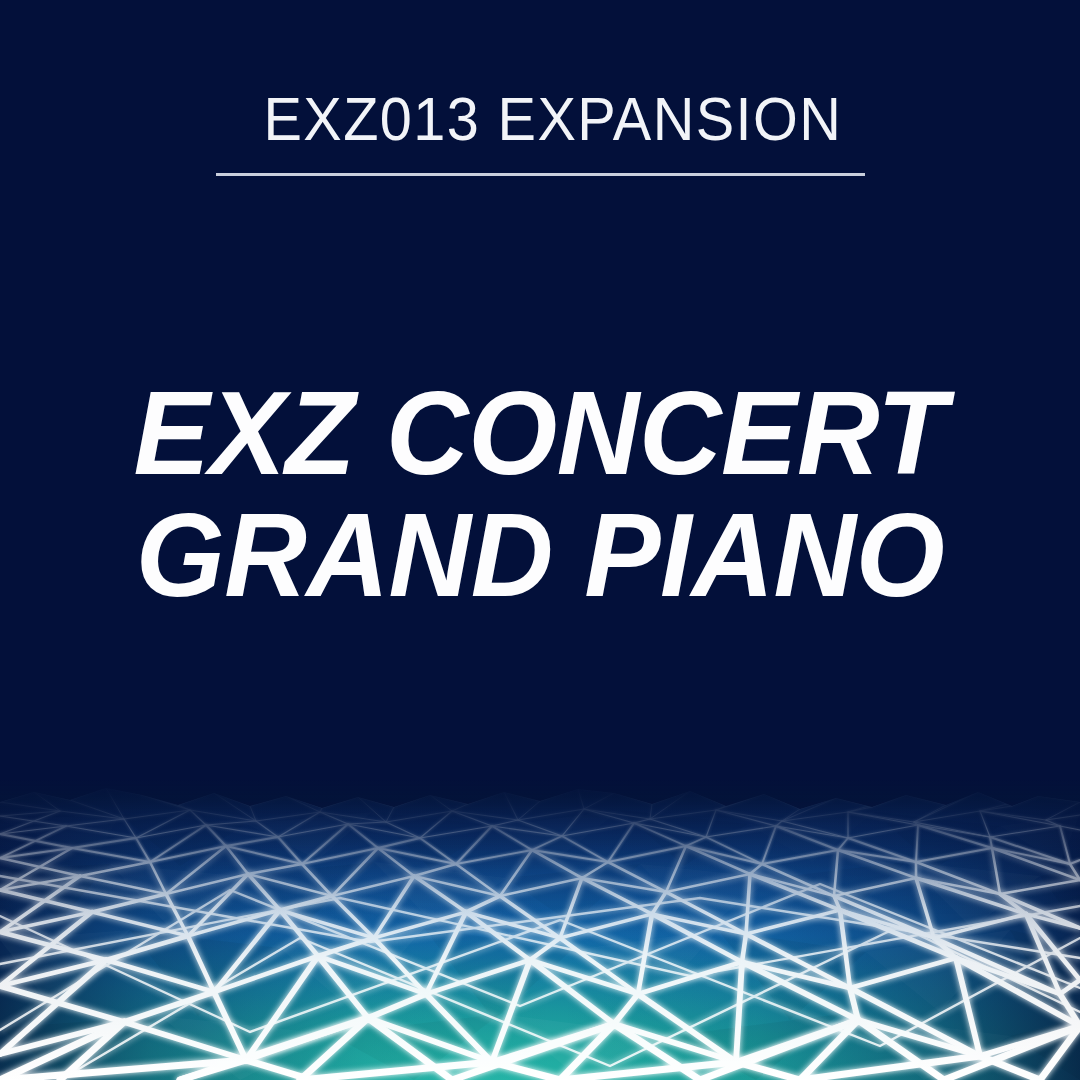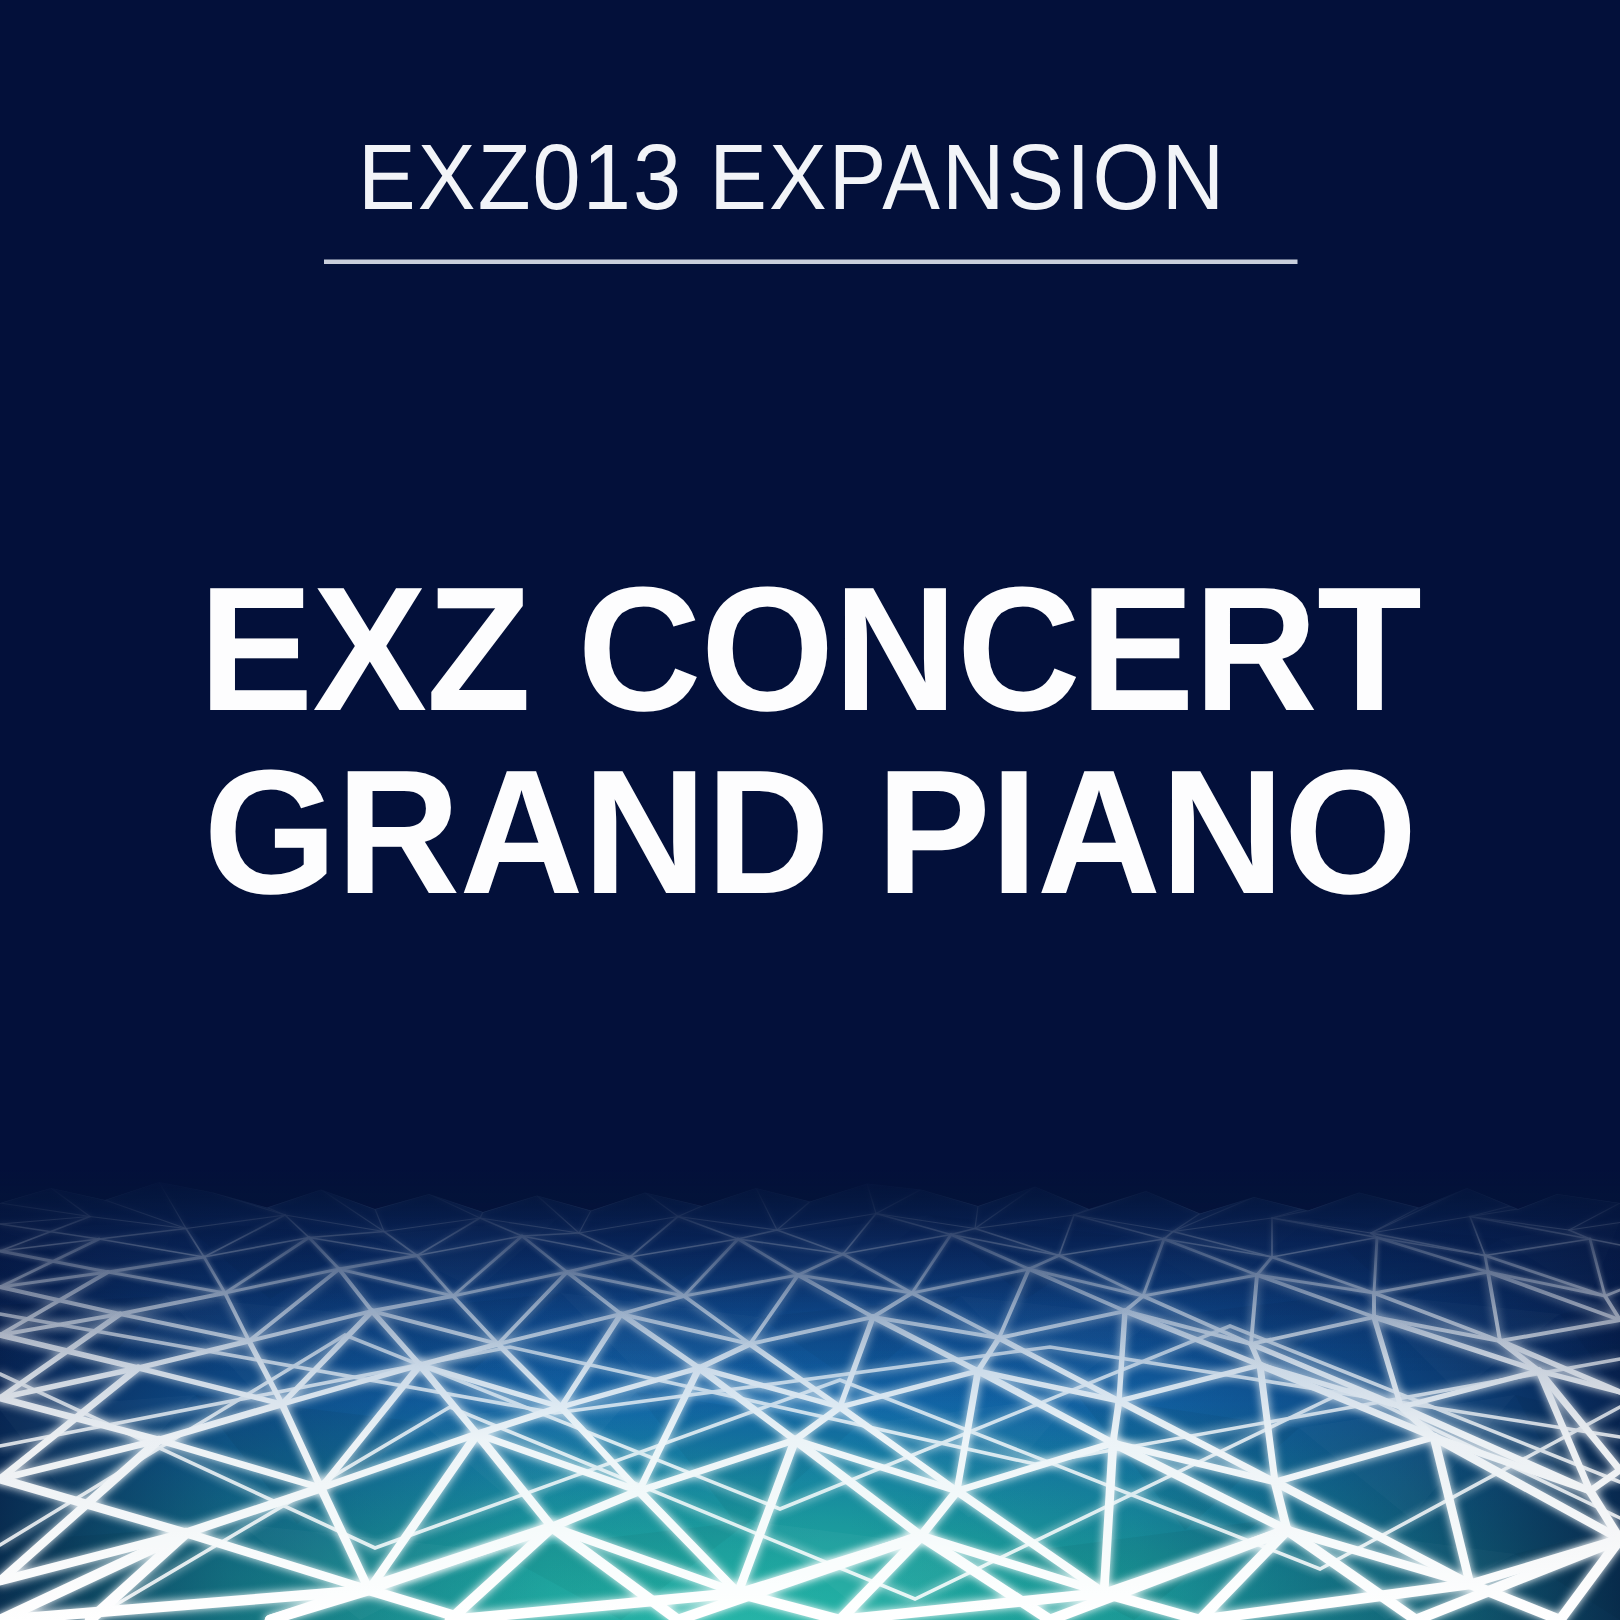--- a/index.html
+++ b/index.html
@@ -22,21 +22,21 @@
     background: #03103A;
     overflow: hidden;
   }
 
   
   #eyebrow-block {
     position: absolute;
     left: 216px;
     top: 84px;
     width: 649px;
-    text-align: left;
+    text-align: right;
   }
   #eyebrow-text {
     display: block;
     font-family: "Liberation Sans", sans-serif;
     font-weight: 300;
     font-size: 62px;
     line-height: 70px;
     letter-spacing: 1.5px;
     color: #F2F4F8;
     white-space: nowrap;
@@ -52,20 +52,21 @@
     background: #C9CFDC;
   }
 
   
   #title-block {
     position: absolute;
     left: 0px;
     top: 372px;
     width: 1080px;
     text-align: center;
+    font-style: italic;
   }
   .title-line {
     display: block;
     font-family: "Liberation Sans", sans-serif;
     font-weight: 700;
     font-size: 118px;
     line-height: 122px;
     letter-spacing: -0.5px;
     color: #FDFDFE;
     white-space: nowrap;

